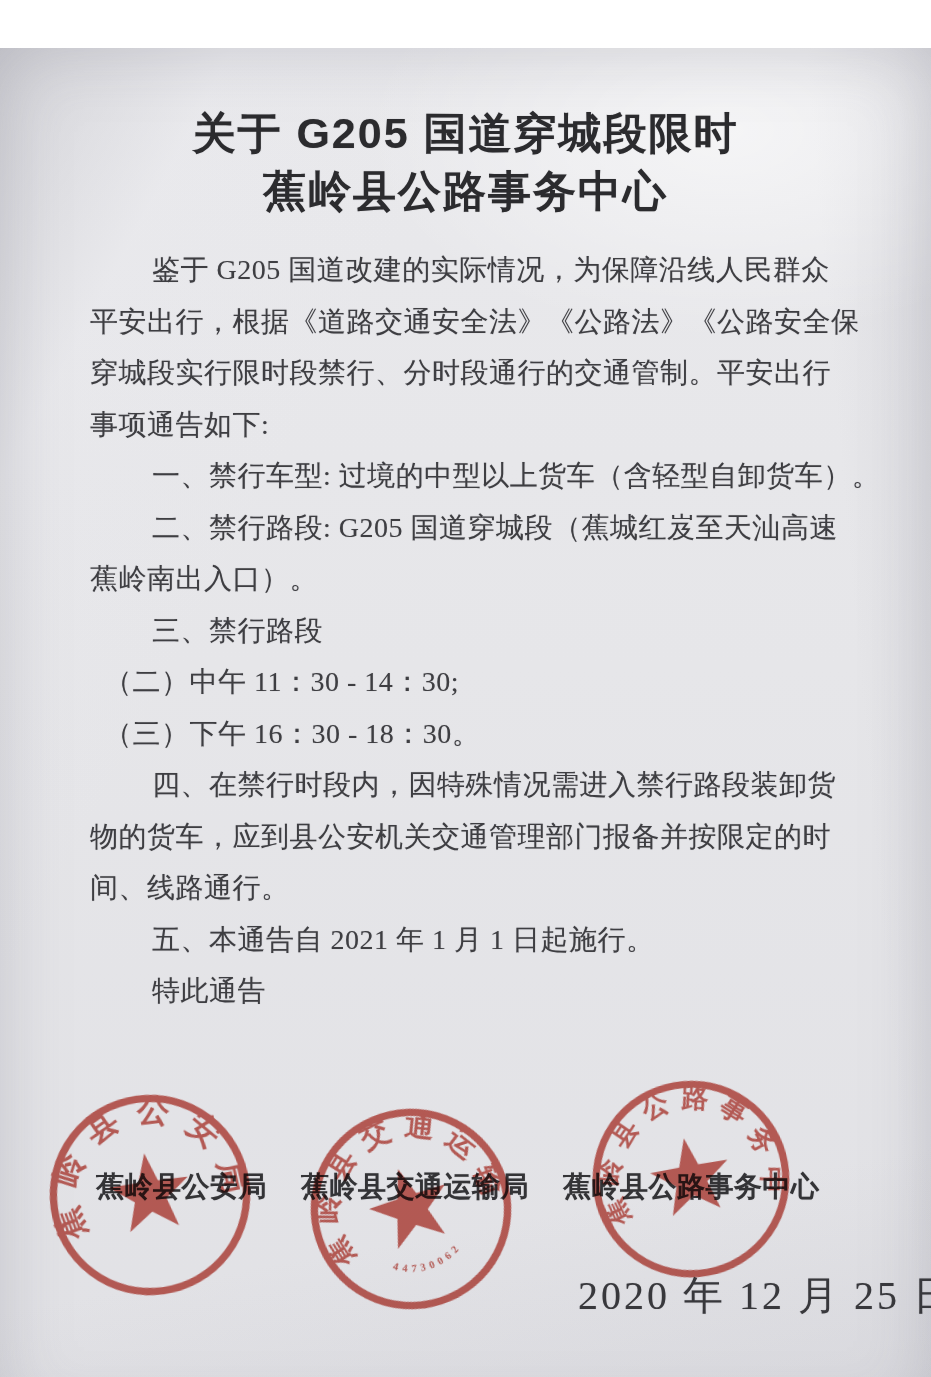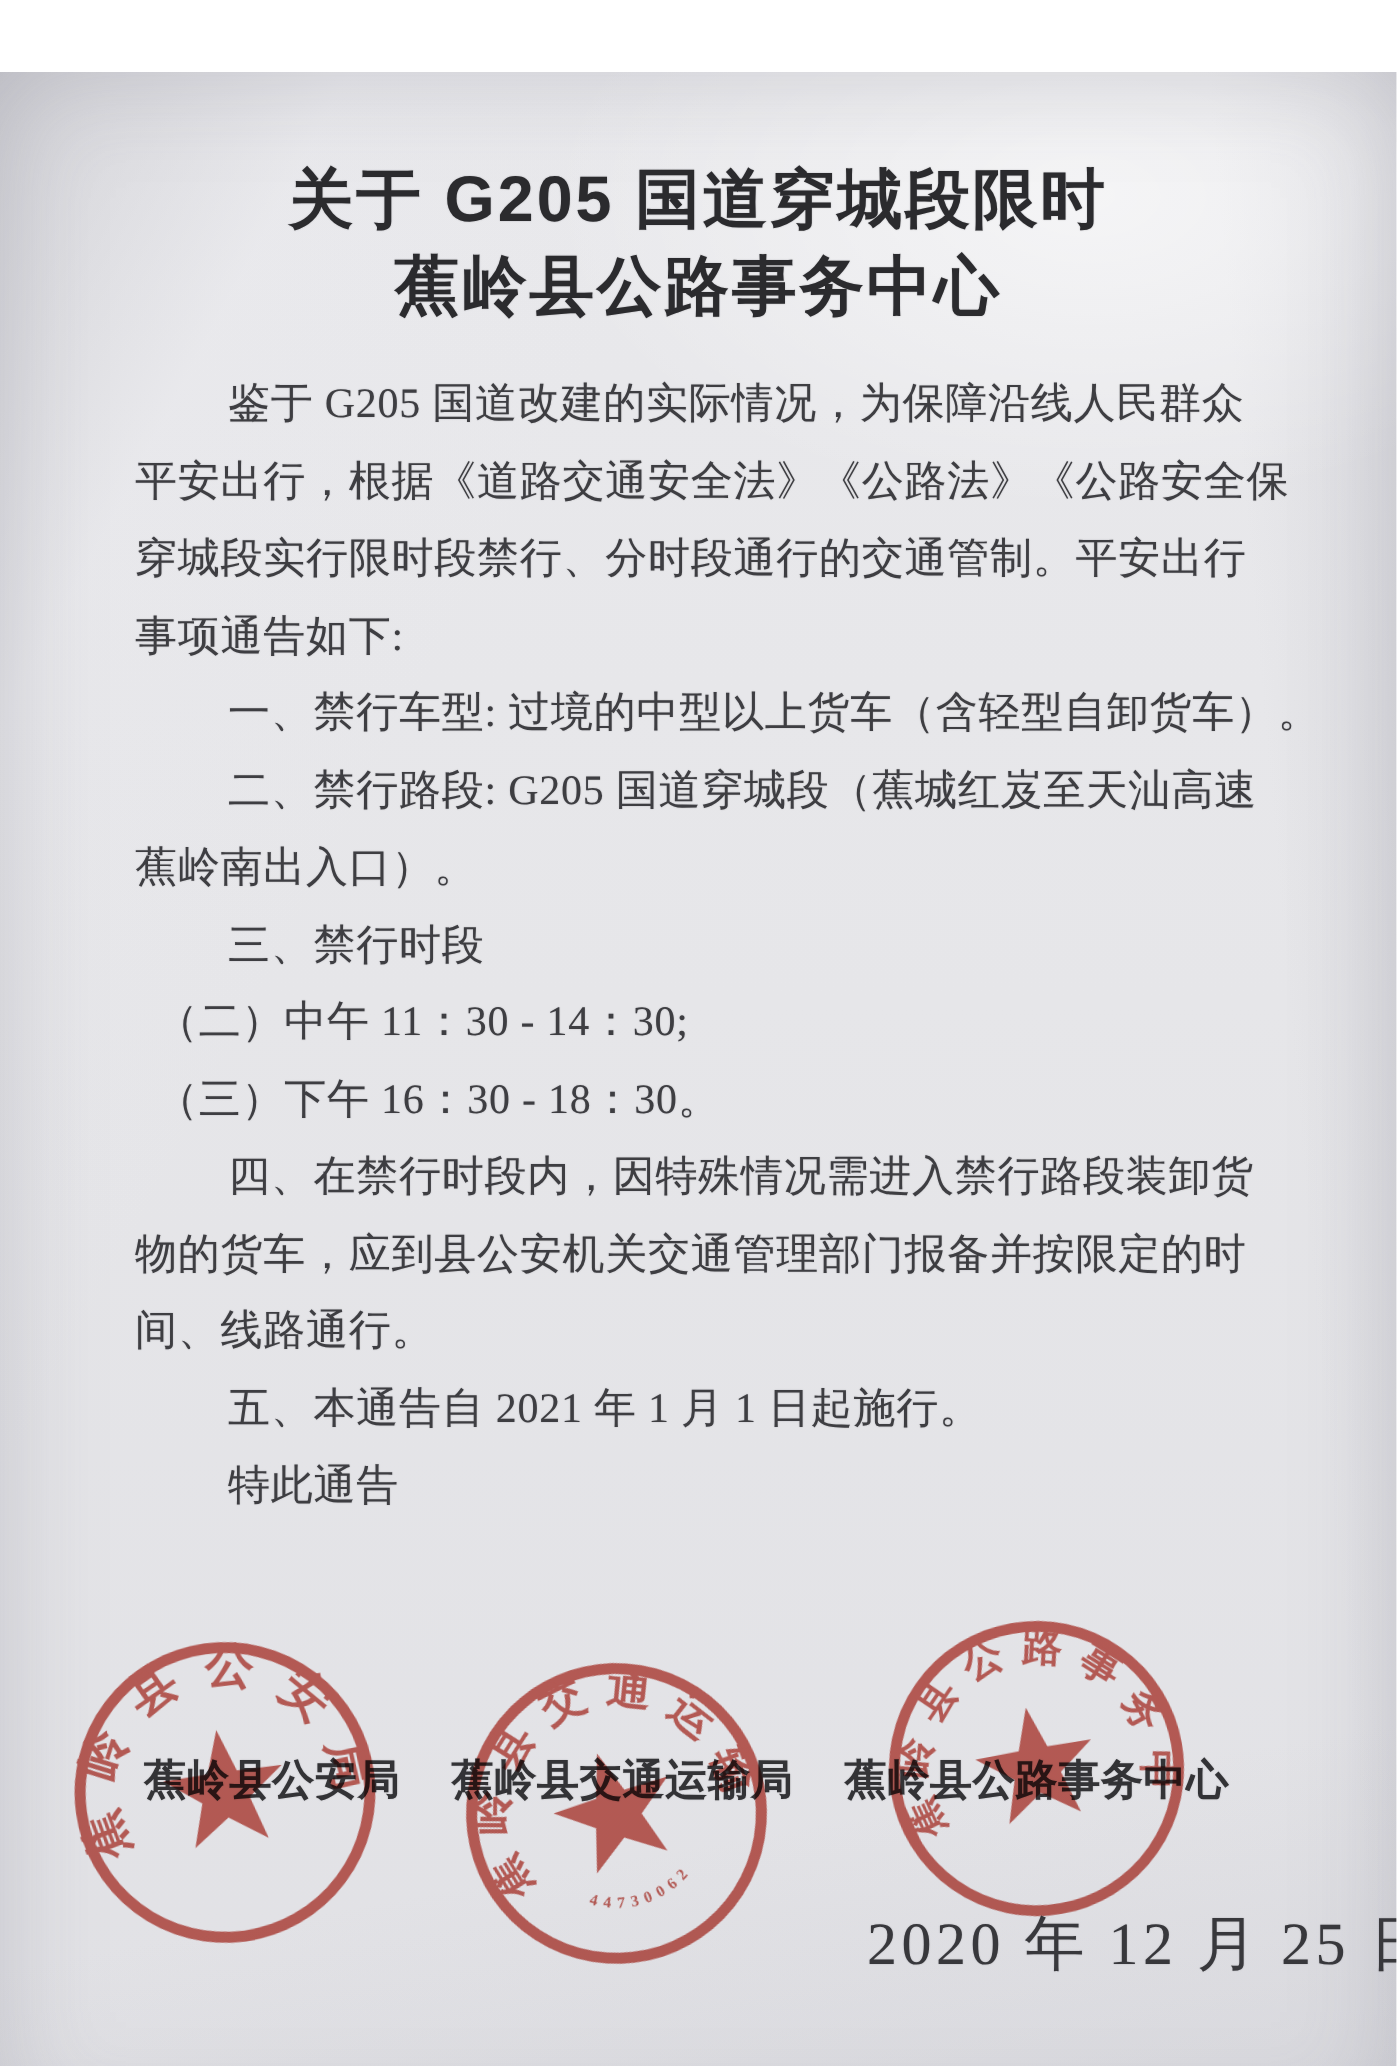--- a/index.html
+++ b/index.html
@@ -91,21 +91,21 @@
   </div>
 
   <div class="body-text">
     <div class="line ind">鉴于 G205 国道改建的实际情况，为保障沿线人民群众</div>
     <div class="line">平安出行，根据《道路交通安全法》《公路法》《公路安全保</div>
     <div class="line">穿城段实行限时段禁行、分时段通行的交通管制。平安出行</div>
     <div class="line">事项通告如下:</div>
     <div class="line ind">一、禁行车型: 过境的中型以上货车（含轻型自卸货车）。</div>
     <div class="line ind">二、禁行路段: G205 国道穿城段（蕉城红岌至天汕高速</div>
     <div class="line">蕉岭南出入口）。</div>
-    <div class="line ind">三、禁行时段</div>
+    <div class="line ind">三、禁行路段</div>
     <div class="line ind-sm">（二）中午 11：30 - 14：30;</div>
     <div class="line ind-sm">（三）下午 16：30 - 18：30。</div>
     <div class="line ind">四、在禁行时段内，因特殊情况需进入禁行路段装卸货</div>
     <div class="line">物的货车，应到县公安机关交通管理部门报备并按限定的时</div>
     <div class="line">间、线路通行。</div>
     <div class="line ind">五、本通告自 2021 年 1 月 1 日起施行。</div>
     <div class="line ind">特此通告</div>
   </div>
 
   <span class="signatory sig-1">蕉岭县公安局</span>

